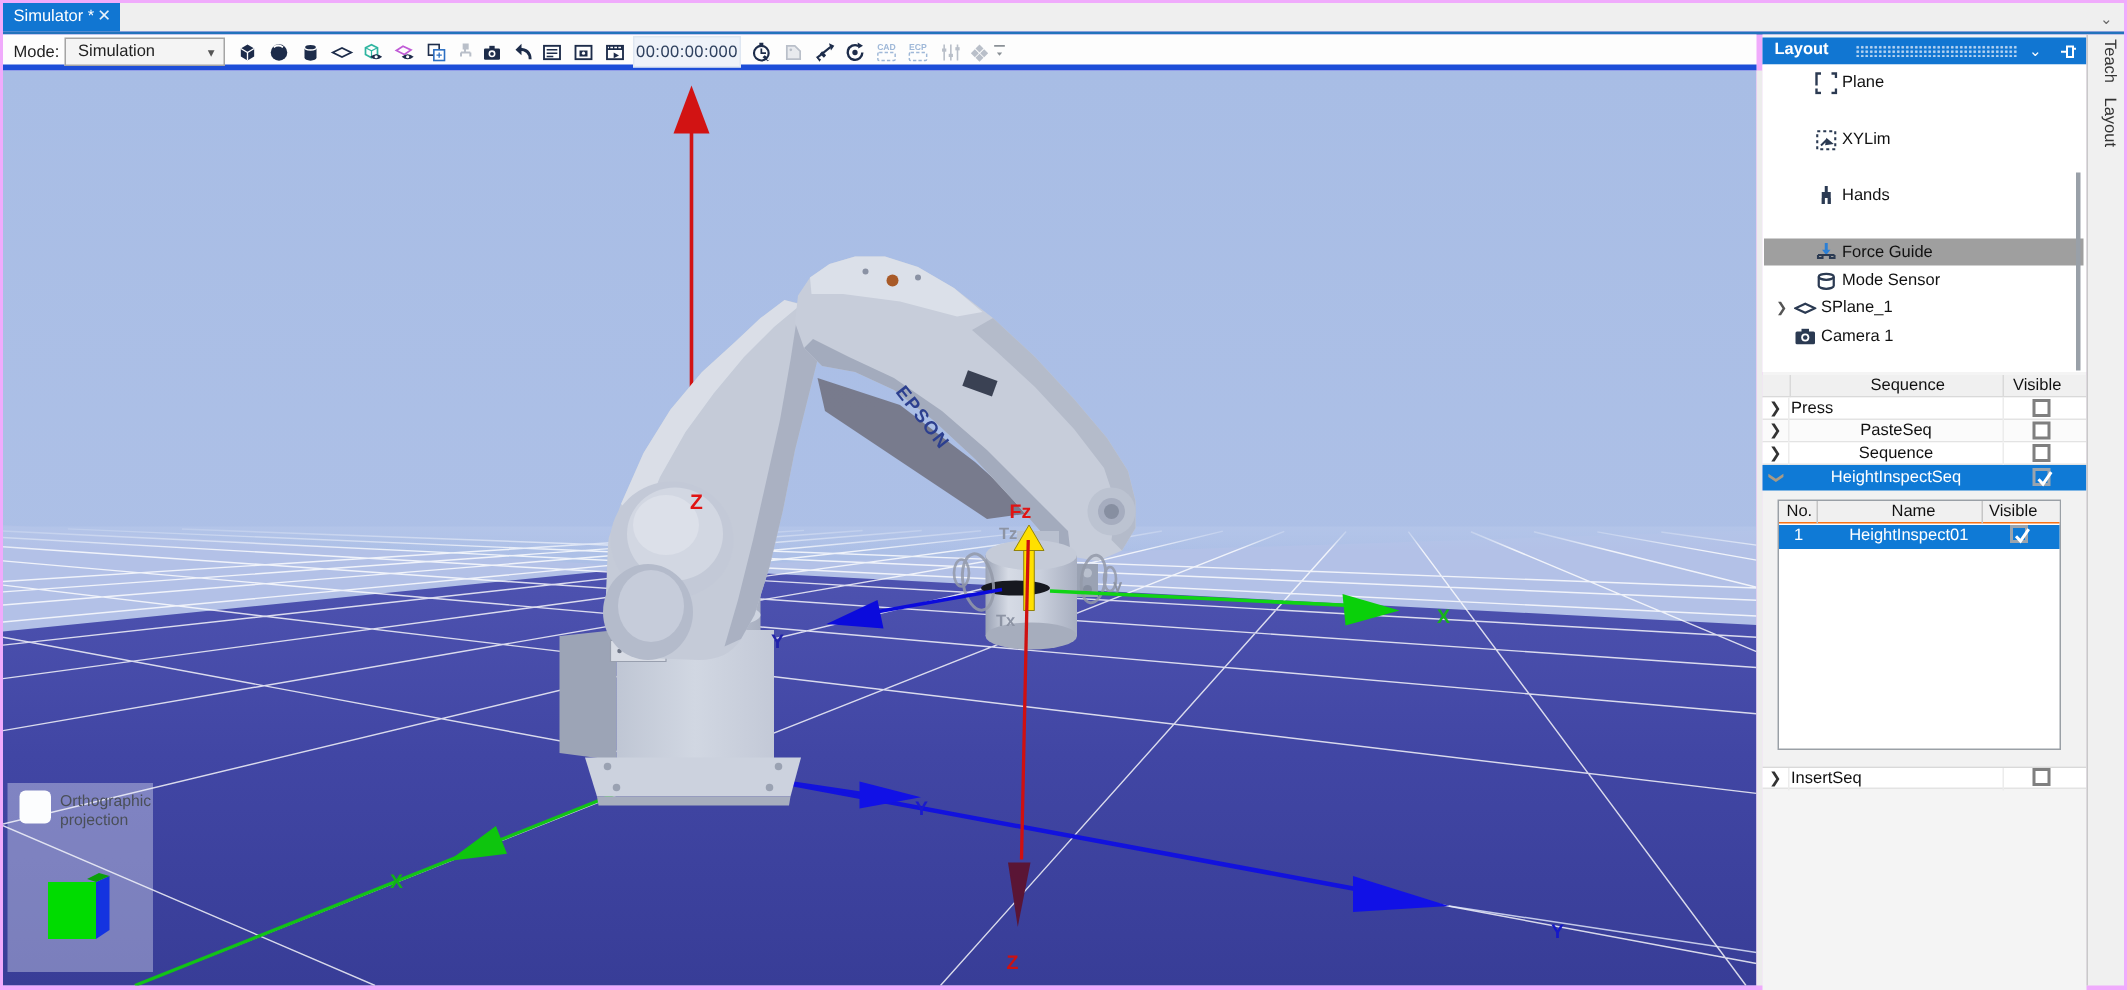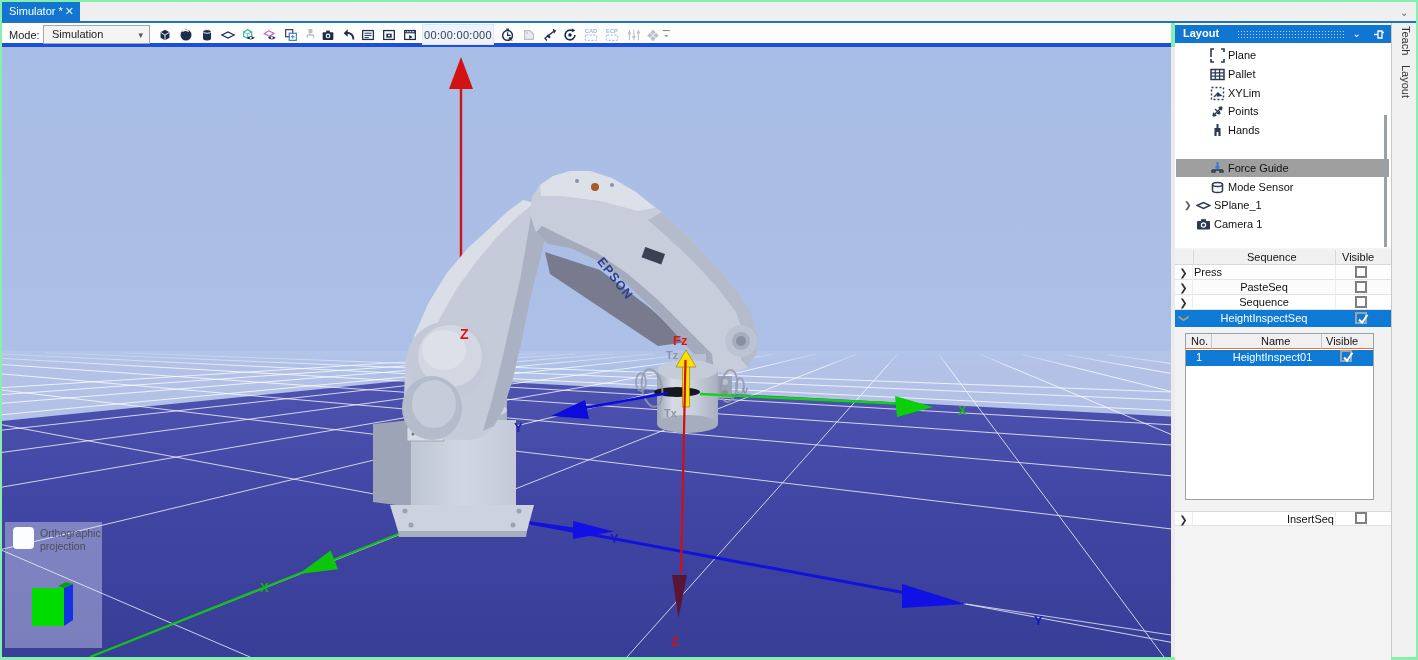--- a/index.html
+++ b/index.html
@@ -1,16 +1,16 @@
 <!DOCTYPE html>
 <html><head><meta charset="utf-8"><style>
 *{margin:0;padding:0;box-sizing:border-box}
 html,body{width:1418px;height:660px;overflow:hidden;background:#000;
 font-family:"Liberation Sans",sans-serif;-webkit-font-smoothing:antialiased}
-#win{position:absolute;left:0;top:0;width:1418px;height:660px;background:#86efac}
+#win{position:absolute;left:0;top:0;width:1418px;height:660px;background:#f0abfc}
 #tabbar{position:absolute;left:2px;top:2px;width:1414px;height:19px;background:#efefef}
 #tab1{position:absolute;left:0;top:0;width:78px;height:19px;background:#1176d2;color:#fff;
 font-size:11px;line-height:19px;padding-left:7px}
 #tab1 .x{position:absolute;right:6px;top:0px;font-size:11px;color:#e8f1fa}
 #blueline{position:absolute;left:2px;top:21px;width:1414px;height:2px;background:#2273bc}
 #toolbar{position:absolute;left:2px;top:23px;width:1169px;height:24px;background:#fdfdfd;border-bottom:4px solid #1d4ed8}
 #toolbar .lbl{position:absolute;left:7px;top:6px;font-size:11px;color:#222}
 #mode{position:absolute;left:41px;top:2px;width:107px;height:19px;background:#f4f4f4;border:1px solid #a5a5a5;
 font-size:11px;color:#222;line-height:17px;padding-left:8px}
 #mode .chv{position:absolute;right:6px;top:1px;color:#555;font-size:9px}
@@ -311,40 +311,26 @@
         </svg>
       </div>
 <div id="tree">
         <div class="trow" style="top:3px">
           <svg width="15" height="15" viewBox="0 0 15 15">
             <path d="M1 4V1h3M11 1h3v3M14 11v3h-3M4 14H1v-11" fill="none" stroke="#2b3a52" stroke-width="1.6" stroke-dasharray="6 2"></path>
             <path d="M1 1h3v1H1zM11 1h3v1h-3z" fill="none"></path>
           </svg>
           <span class="tx">Plane</span>
         </div>
-        <div class="trow" style="top:21.8px">
-          <svg width="15" height="15" viewBox="0 0 15 15">
-            <rect x="1" y="2.5" width="13" height="10" fill="none" stroke="#2b3a52" stroke-width="1.5"></rect>
-            <path d="M5.3 2.5v10M9.6 2.5v10M1 5.8h13M1 9.1h13" stroke="#2b3a52" stroke-width="1.2"></path>
-          </svg>
-          <span class="tx">Pallet</span>
-        </div>
         <div class="trow" style="top:40.6px">
           <svg width="15" height="15" viewBox="0 0 15 15">
             <rect x="1.5" y="1.5" width="12" height="12" fill="none" stroke="#2b3a52" stroke-width="1.4" stroke-dasharray="2 2"></rect>
             <path d="M4 11l4-4M8 7l-.5 3L11 9.5z" stroke="#2b3a52" stroke-width="1.3" fill="#2b3a52"></path>
           </svg>
           <span class="tx">XYLim</span>
-        </div>
-        <div class="trow" style="top:59.4px">
-          <svg width="15" height="15" viewBox="0 0 15 15">
-            <path d="M3 12L12 3M12 3l-3.4.8M12 3l-.8 3.4M3 12l3.4-.8M3 12l.8-3.4" stroke="#2b3a52" stroke-width="1.4" fill="none"></path>
-            <path d="M5 5l5 5M10 10l-3-.6M10 10l-.6-3" stroke="#2b3a52" stroke-width="1.2" fill="none"></path>
-          </svg>
-          <span class="tx">Points</span>
         </div>
         <div class="trow" style="top:78.2px">
           <svg width="15" height="15" viewBox="0 0 15 15">
             <path d="M7.5 1v4" stroke="#2b3a52" stroke-width="2"></path>
             <rect x="4.5" y="5" width="6" height="4" fill="#2b3a52"></rect>
             <path d="M5.5 9v4M9.5 9v4" stroke="#2b3a52" stroke-width="2.2"></path>
           </svg>
           <span class="tx">Hands</span>
         </div>
         <div class="trow" style="top:115.8px">
@@ -430,21 +416,21 @@
             <span style="position:absolute;left:38px;top:1px;width:97px;text-align:center">HeightInspect01</span>
           </div>
         </div>
         <div class="cbox" style="left:165px;top:121px;background:#0f7ad6;border-color:#9aa4ae">
           <svg width="13" height="12" viewBox="0 0 12 12" style="position:absolute;left:-1px;top:-1px">
             <path d="M2.5 6.5l3 3.2 5.5-8" stroke="#fff" stroke-width="2" fill="none"></path>
           </svg>
         </div>
         <div class="sq" style="left:0;top:282px;width:216px;height:15px;background:#fff;border-top:1px solid #d9d9d9">
           <span class="cell-exp" style="top:0;height:15px;line-height:15px">❯</span>
-          <span style="position:absolute;left:19px;top:1px;width:140px;text-align:right">InsertSeq</span>
+          <span style="position:absolute;left:19px;top:1px;width:140px;text-align:left">InsertSeq</span>
           <span style="position:absolute;left:160px;top:0;width:1px;height:15px;background:#ececec"></span>
         </div>
         <div class="cbox" style="left:180px;top:283px"></div>
       </div>
 </div>
 <div style="position:absolute;left:1391px;top:23px;width:25px;height:634px;background:#f0f0f0;border-left:1px solid #c9c9c9">
       <div style="position:absolute;left:4px;top:3px;width:16px;font-size:11px;color:#333;writing-mode:vertical-rl">Teach</div>
       <div style="position:absolute;left:4px;top:42px;width:16px;font-size:11px;color:#333;writing-mode:vertical-rl">Layout</div>
     </div>
     <div style="position:absolute;left:1400px;top:7px;color:#666;font-size:10px">⌄</div>

